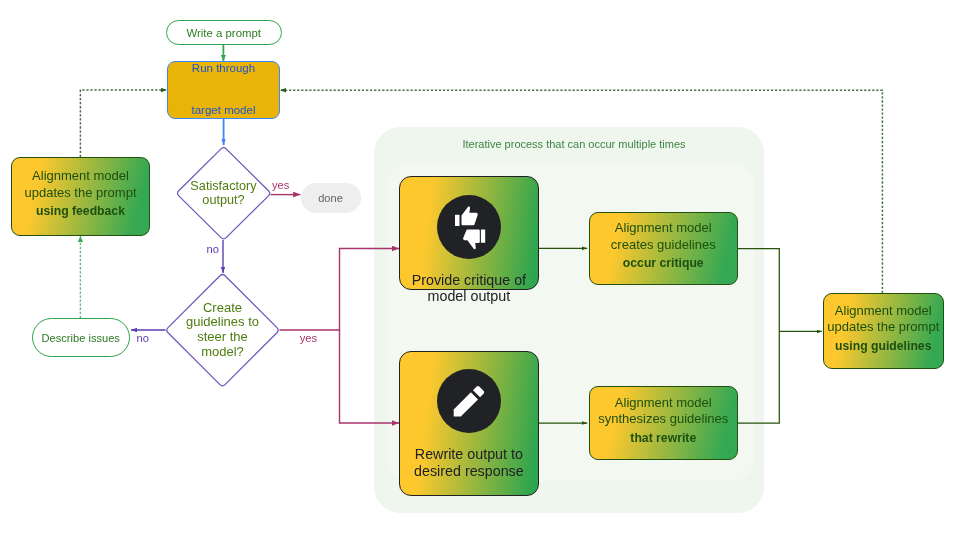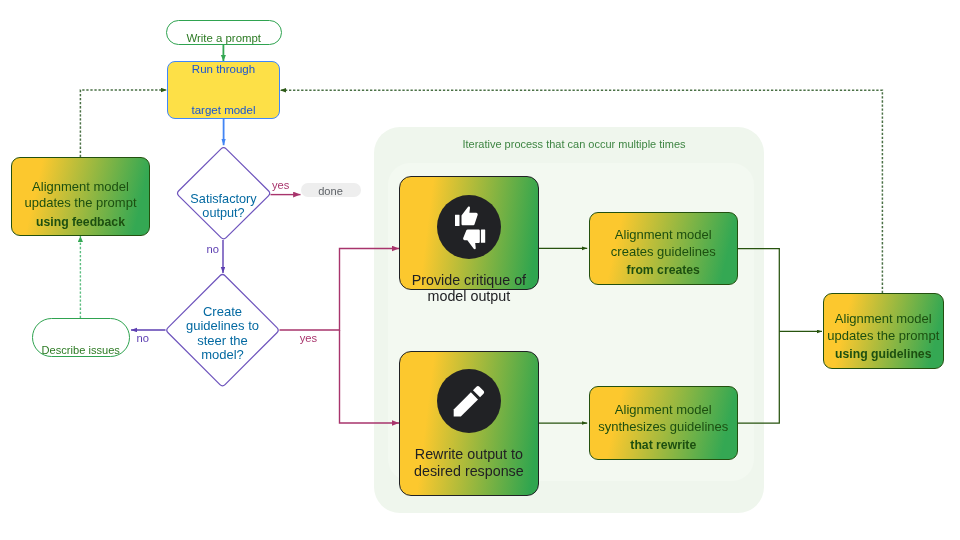--- a/index.html
+++ b/index.html
@@ -3,33 +3,33 @@
 <meta charset="utf-8">
 <style>
   html,body{margin:0;padding:0;background:#ffffff;}
   body{width:960px;height:540px;overflow:hidden;
        font-family:"Liberation Sans",sans-serif;
        -webkit-font-smoothing:antialiased;}
   #stage{position:relative;width:960px;height:540px;background:#fff;}
   svg#edges{position:absolute;left:0;top:0;width:960px;height:540px;overflow:visible;}
 
   .node{position:absolute;box-sizing:border-box;display:flex;flex-direction:column;
-        align-items:center;justify-content:flex-end;text-align:center;}
+        align-items:center;justify-content:center;text-align:center;}
   .node .ln{display:block;white-space:pre;}
 
   
   .pill{border-radius:999px;background:#fff;}
   .pill-green{border:1.4px solid #2fa350;color:#2c7a23;}
   .pill-grey{background:#eeeeee;color:#5f6368;border:none;}
 
   
-  .rect-blue{border:1.4px solid #3f87fb;border-radius:8px;background:#fde047;color:#1a55d4;gap:28px;}
+  .rect-blue{border:1.4px solid #3f87fb;border-radius:8px;background:#eab308;color:#1a55d4;gap:28px;}
 
   
-  .diamond-label{color:#0369a1;}
+  .diamond-label{color:#4d7c0f;}
 
   
   .gbox{border:1.25px solid #23500f;border-radius:9px;
         background:linear-gradient(103deg,#fcc82e 20%,#34a853 90%);
         color:#1c4f10;}
   .gbox .b{font-weight:bold;margin-top:2.2px;font-size:0.94em;}
   .gbox{padding-bottom:5.2px;}
 
   
   .card{border:1.3px solid #202124;border-radius:12px;
@@ -112,21 +112,21 @@
   <div class="node rect-blue" style="left:167px;top:61px;width:113px;height:58px;font-size:11.5px;line-height:13.7px;">
     <span class="ln">Run through</span>
     <span class="ln">target model</span>
   </div>
 
   <div class="node diamond-label" style="left:176px;top:166px;width:95px;height:54px;font-size:12.7px;line-height:14.1px;">
     <span class="ln">Satisfactory</span>
     <span class="ln">output?</span>
   </div>
 
-  <div class="node pill pill-grey" style="left:300.5px;top:183px;width:60px;height:14px;font-size:11.1px;">
+  <div class="node pill pill-grey" style="left:300.5px;top:183px;width:60px;height:30px;font-size:11.1px;">
     <span class="ln">done</span>
   </div>
 
   <div class="node diamond-label" style="left:166px;top:297px;width:113px;height:66px;font-size:13px;line-height:14.6px;">
     <span class="ln">Create</span>
     <span class="ln">guidelines to</span>
     <span class="ln">steer the</span>
     <span class="ln">model?</span>
   </div>
 
@@ -136,21 +136,21 @@
 
   <div class="node gbox" style="left:11px;top:157px;width:139px;height:79px;font-size:13px;line-height:16.3px;">
     <span class="ln">Alignment model</span>
     <span class="ln">updates the prompt</span>
     <span class="ln b">using feedback</span>
   </div>
 
   <div class="node gbox" style="left:588.5px;top:212px;width:149.5px;height:73px;font-size:13px;line-height:16.4px;">
     <span class="ln">Alignment model</span>
     <span class="ln">creates guidelines</span>
-    <span class="ln b">from creates</span>
+    <span class="ln b">occur critique</span>
   </div>
 
   <div class="node gbox" style="left:588.5px;top:386px;width:149.5px;height:74px;font-size:13px;line-height:16.4px;">
     <span class="ln">Alignment model</span>
     <span class="ln">synthesizes guidelines</span>
     <span class="ln b">that rewrite</span>
   </div>
 
   <div class="node gbox" style="left:823px;top:293px;width:120.5px;height:76px;font-size:13px;line-height:16.4px;">
     <span class="ln">Alignment model</span>

